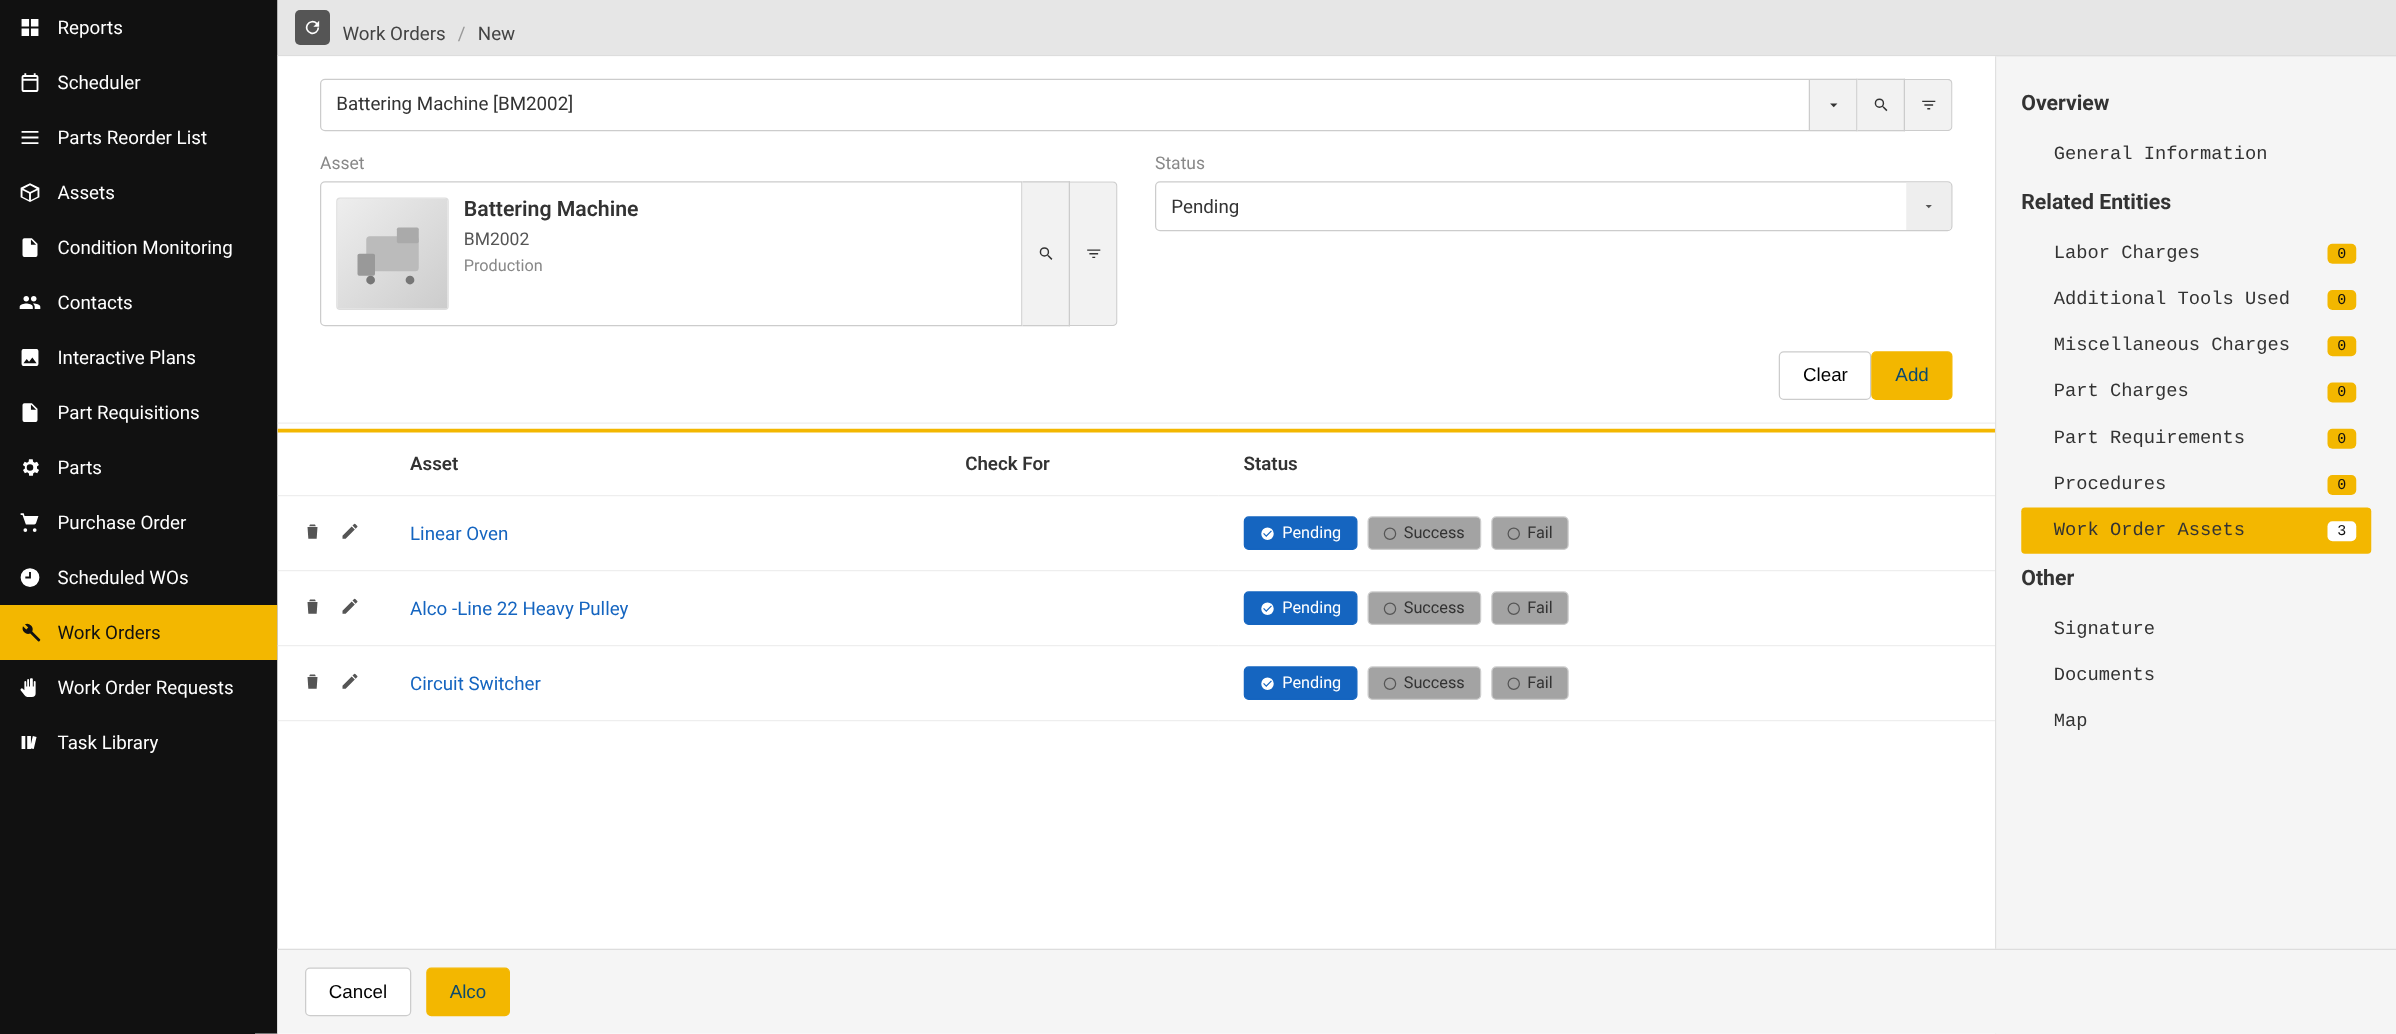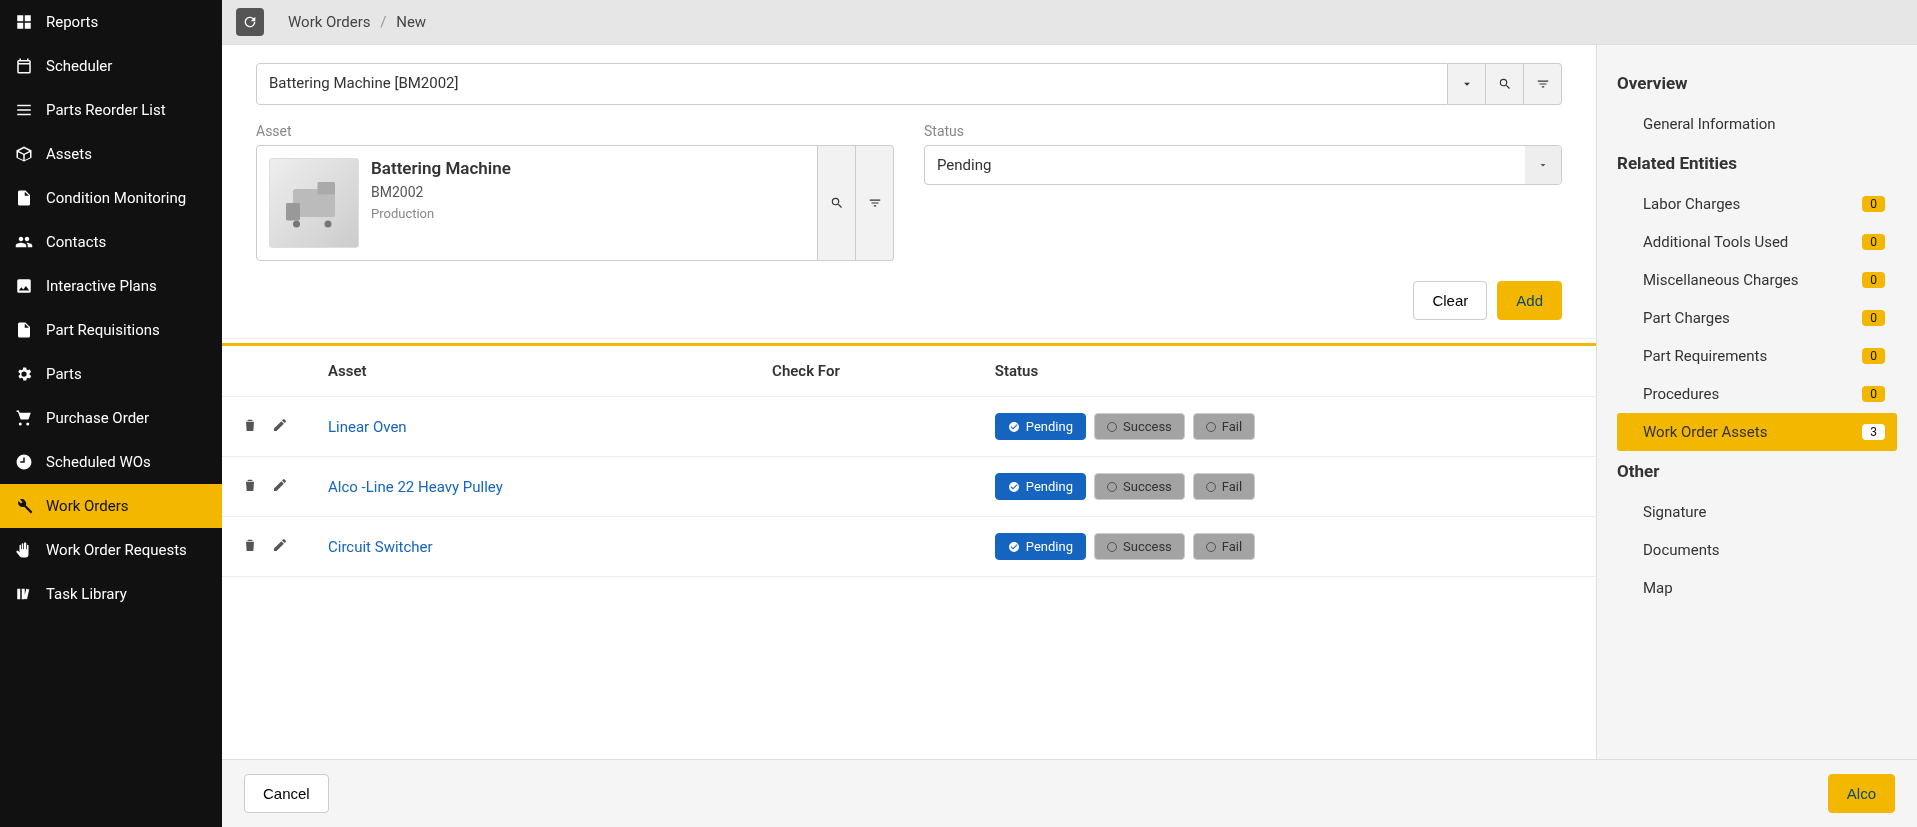--- a/index.html
+++ b/index.html
@@ -49,22 +49,22 @@
     flex: 1;
     display: flex;
     flex-direction: column;
     height: 100%;
     min-width: 0;
   }
   .topbar {
     background: #e6e6e6;
     padding: 8px 14px;
     display: flex;
-    align-items: center;
-    gap: 24px;
+    align-items: flex-end;
+    gap: 10px;
     border-bottom: 1px solid #ddd;
     flex-shrink: 0;
   }
   .refresh-btn {
     width: 28px; height: 28px;
     background: #555; color: #fff;
     border-radius: 4px;
     display: inline-flex; align-items: center; justify-content: center;
     cursor: pointer;
   }
@@ -142,21 +142,21 @@
     overflow: hidden;
   }
   .select-box .value { flex:1; padding: 10px 12px; font-size: 15px; }
   .select-box .caret {
     width: 36px; background: #eee;
     display:flex; align-items:center; justify-content:center;
   }
   .select-box .caret svg { width: 12px; height: 12px; fill: #555; }
 
   .actions-row {
-    display: flex; justify-content: flex-end; gap: 10px;
+    display: flex; justify-content: flex-end; 
     padding: 14px 34px;
   }
   .btn {
     padding: 10px 18px;
     border: 1px solid #ccc;
     border-radius: 4px;
     background: #fff;
     font-size: 15px;
     cursor: pointer;
   }
@@ -195,41 +195,42 @@
     overflow-y: auto;
     flex-shrink: 0;
   }
   .rp-heading { font-weight: 700; font-size: 17px; margin: 10px 0 12px; }
   .rp-item {
     display: flex; justify-content: space-between; align-items: center;
     padding: 10px 12px;
     font-size: 15px;
     cursor: pointer;
     border-radius: 3px;
+    font-family: Liberation Mono, monospace;
   }
   .rp-item .label-txt { padding-left: 14px; }
   .rp-item.active { background: #f3b700; }
   .badge {
     background: #f3b700;
     color: #111;
     font-size: 12px;
     padding: 1px 8px;
     border-radius: 4px;
     min-width: 20px;
     text-align: center;
   }
   .rp-item.active .badge { background: #fff; }
 
   
   .footer {
     position: absolute;
     bottom: 0; left: 222px; right: 0;
     background: #f5f5f5;
     padding: 14px 22px;
-    display: flex; justify-content: space-between; gap: 12px;
+    display: flex; justify-content: flex-start; gap: 12px;
     border-top: 1px solid #ddd;
   }
 
   
   ::-webkit-scrollbar { width: 10px; }
   ::-webkit-scrollbar-thumb { background: #bbb; border-radius: 5px; }
 </style>
 </head>
 <body>
 

